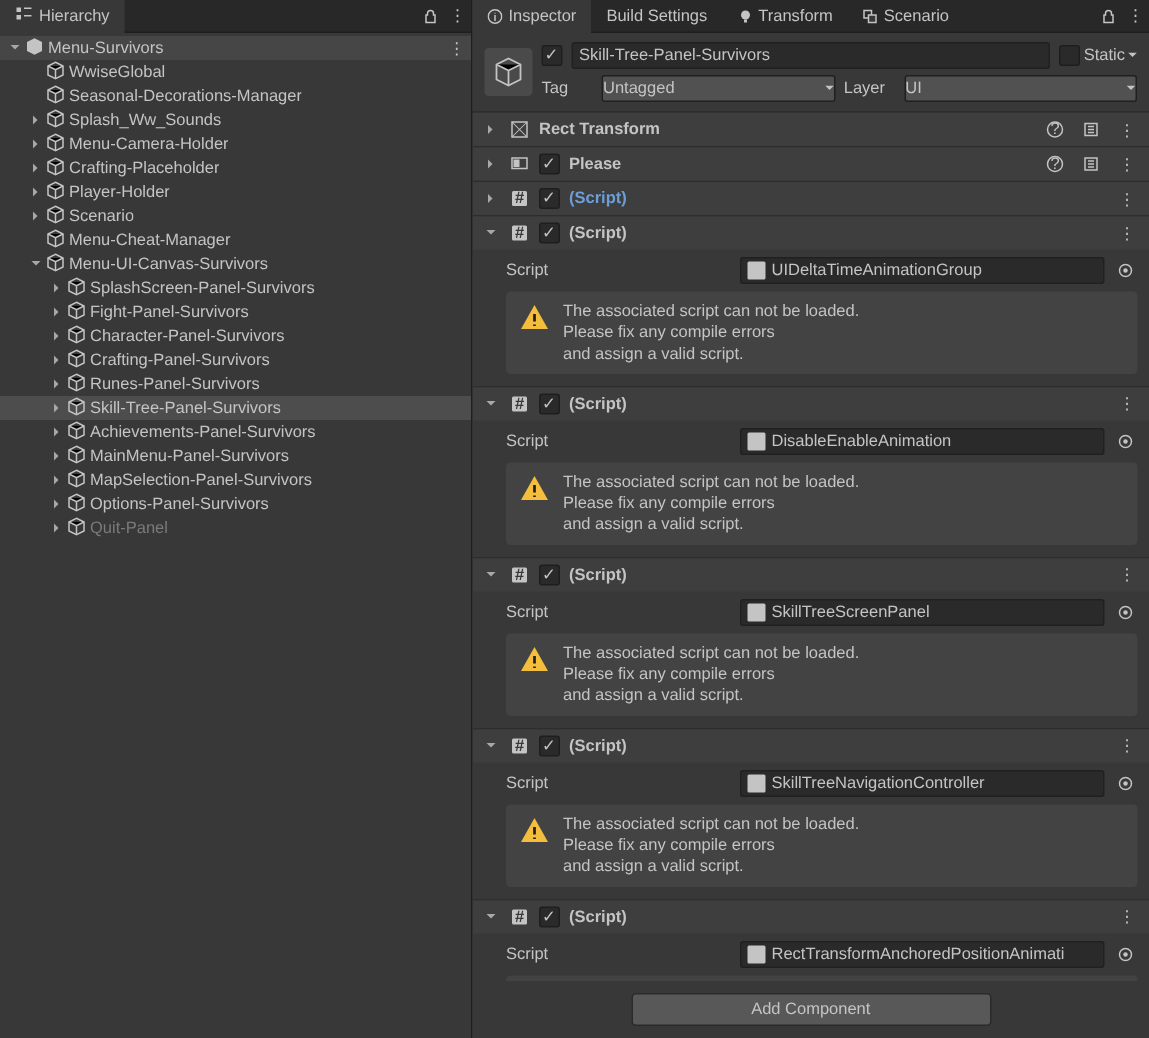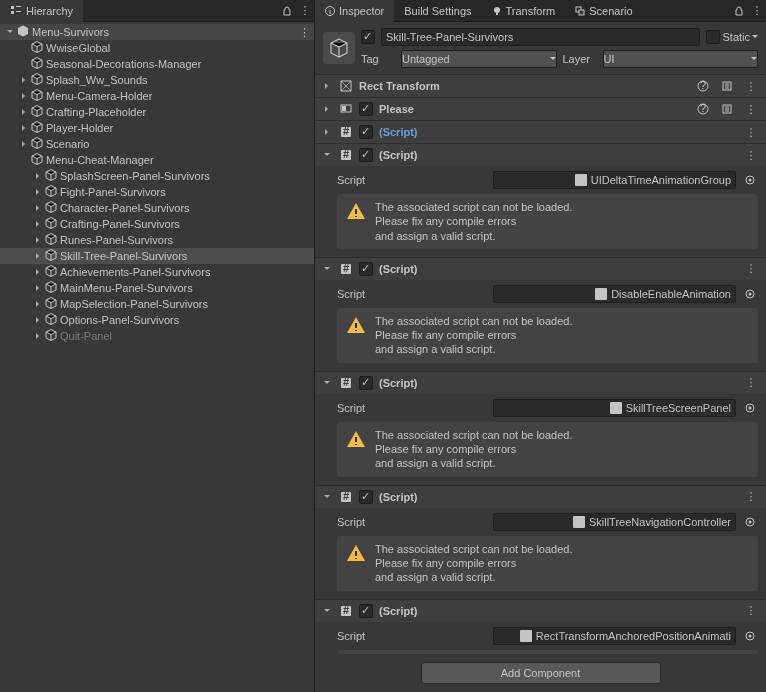--- a/index.html
+++ b/index.html
@@ -39,21 +39,21 @@
 .label-sm { color: #c4c4c4; width: 34px; }
 .insp-body { flex: 1; overflow-y: auto; }
 
 .component { border-bottom: 1px solid #2d2d2d; }
 .comp-header { height: 22px; background: #3e3e3e; display: flex; align-items: center; padding: 0 6px; gap: 6px; }
 .comp-title { flex: 1; font-weight: bold; }
 .comp-title.link { color: #6d9ed6; }
 .comp-body { padding: 4px 8px 8px 22px; }
 .prop-row { display: flex; align-items: center; height: 20px; gap: 6px; }
 .prop-label { width: 150px; }
-.obj-field { flex: 1; background: #2a2a2a; border: 1px solid #202020; border-radius: 2px; height: 18px; display: flex; align-items: center; padding: 0 4px; gap: 4px; overflow: hidden; justify-content: flex-end; }
+.obj-field { flex: 1; background: #2a2a2a; border: 1px solid #202020; border-radius: 2px; height: 18px; display: flex; align-items: center; padding: 0 4px; gap: 4px; overflow: hidden; }
 .obj-field .obj-icon-sm { width: 12px; height: 12px; background: #c4c4c4; border-radius: 1px; flex-shrink: 0; }
 .obj-target { width: 16px; height: 16px; display: flex; align-items: center; justify-content: center; cursor: pointer; flex-shrink: 0; }
 .warn-box { background: #434343; border-radius: 3px; margin-top: 4px; padding: 6px 8px; display: flex; align-items: flex-start; gap: 8px; }
 .warn-icon { width: 22px; height: 22px; flex-shrink: 0; }
 .warn-text { font-size: 10px; color: #a8a8a8; line-height: 1.3; }
 
 .add-comp-bar { padding: 8px; display: flex; justify-content: center; }
 .add-comp-btn { background: #585858; border: 1px solid #2a2a2a; border-radius: 3px; height: 22px; width: 240px; display: flex; align-items: center; justify-content: center; cursor: pointer; }
 
 input[type="checkbox"] { appearance: none; width: 14px; height: 14px; background: #2a2a2a; border: 1px solid #1e1e1e; border-radius: 2px; cursor: pointer; position: relative; }
@@ -174,20 +174,32 @@
           </svg></span>
        <span class="tree-label ">Scenario</span>
      </div>
       <div class="tree-row " style="padding-left:18px">
        <span class="arrow"></span>
        <span><svg class="obj-icon" viewBox="0 0 14 14">
             <path d="M7 1.5l5 2.5v6L7 12.5 2 10V4l5-2.5z" fill="none" stroke="#c4c4c4" stroke-width="1"></path>
             <path d="M2 4l5 2.5 5-2.5M7 6.5v6" stroke="#c4c4c4" stroke-width="1"></path>
           </svg></span>
        <span class="tree-label ">Menu-Cheat-Manager</span>
+     </div>
+      <div class="tree-row " style="padding-left:18px">
+       <span class="arrow">
+          <svg viewBox="0 0 8 8">
+            <path d="M1 2l3 3 3-3" fill="#a8a8a8"></path>
+          </svg>
+        </span>
+       <span><svg class="obj-icon" viewBox="0 0 14 14">
+            <path d="M7 1.5l5 2.5v6L7 12.5 2 10V4l5-2.5z" fill="none" stroke="#c4c4c4" stroke-width="1"></path>
+            <path d="M2 4l5 2.5 5-2.5M7 6.5v6" stroke="#c4c4c4" stroke-width="1"></path>
+          </svg></span>
+       <span class="tree-label ">Menu-UI-Canvas-Survivors</span>
      </div>
       <div class="tree-row " style="padding-left:32px">
        <span class="arrow">
           <svg viewBox="0 0 8 8">
             <path d="M2 1l3 3-3 3" fill="#a8a8a8"></path>
           </svg>
         </span>
        <span><svg class="obj-icon" viewBox="0 0 14 14">
             <path d="M7 1.5l5 2.5v6L7 12.5 2 10V4l5-2.5z" fill="none" stroke="#c4c4c4" stroke-width="1"></path>
             <path d="M2 4l5 2.5 5-2.5M7 6.5v6" stroke="#c4c4c4" stroke-width="1"></path>

